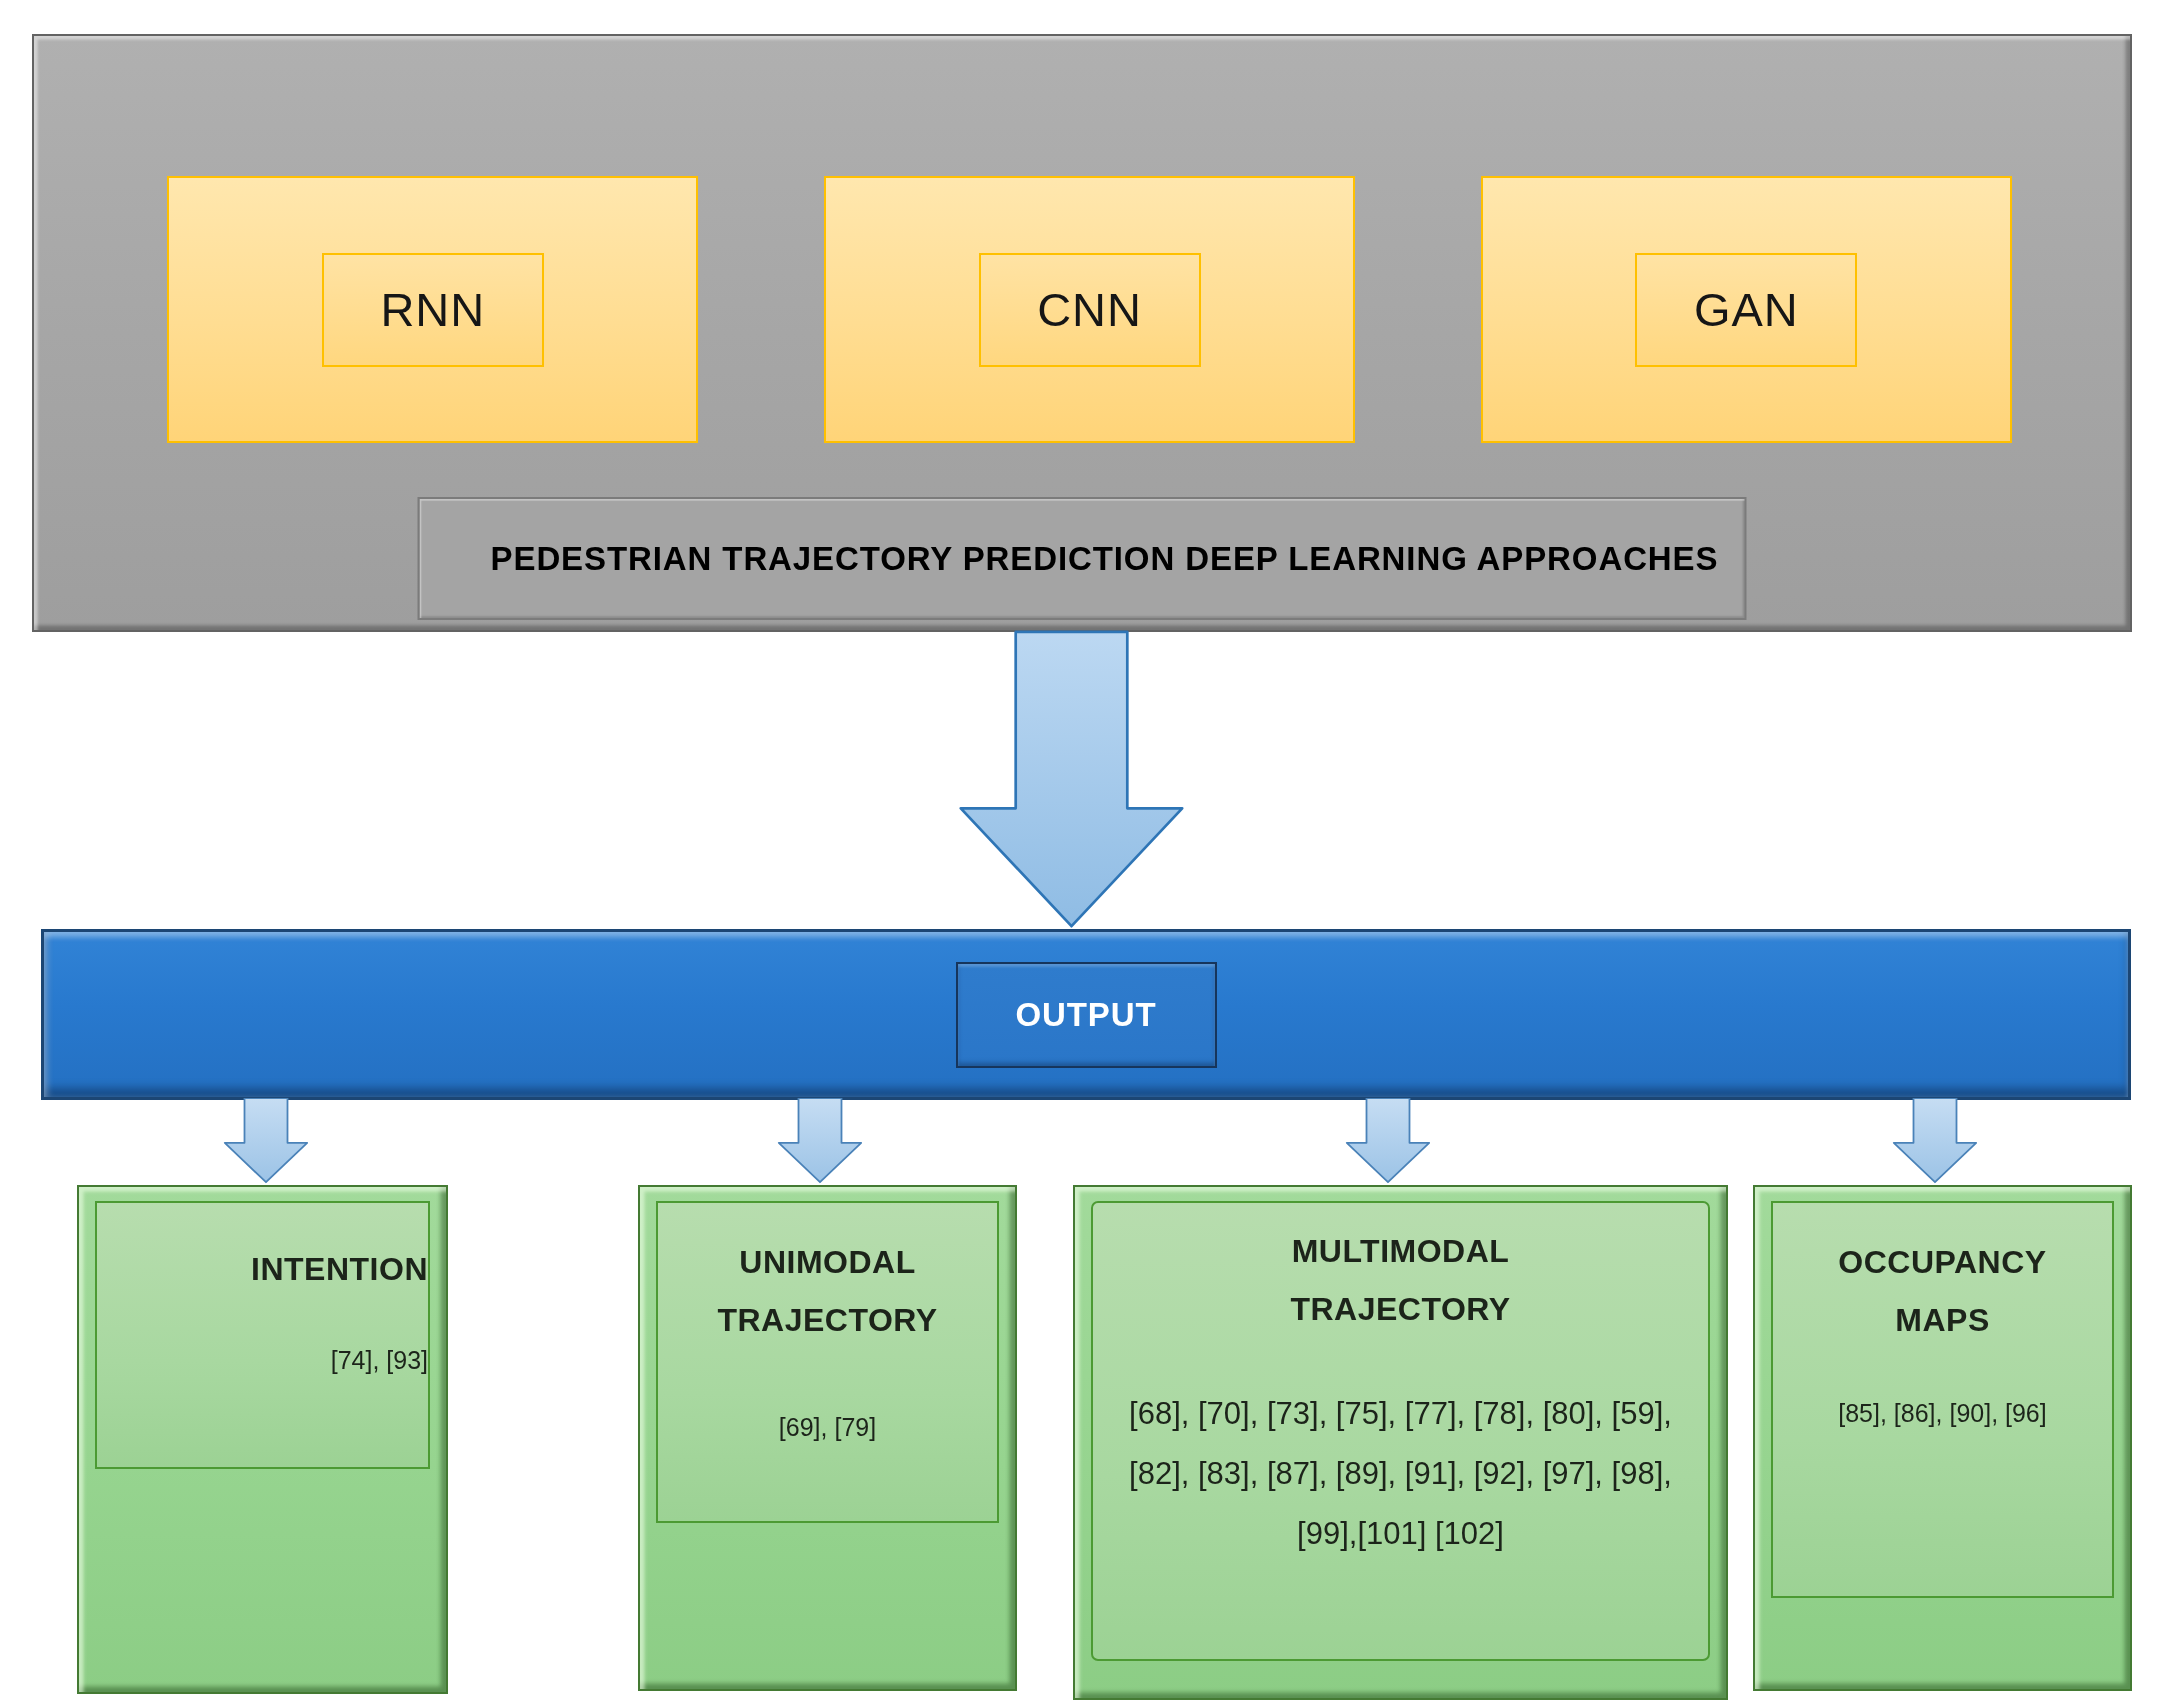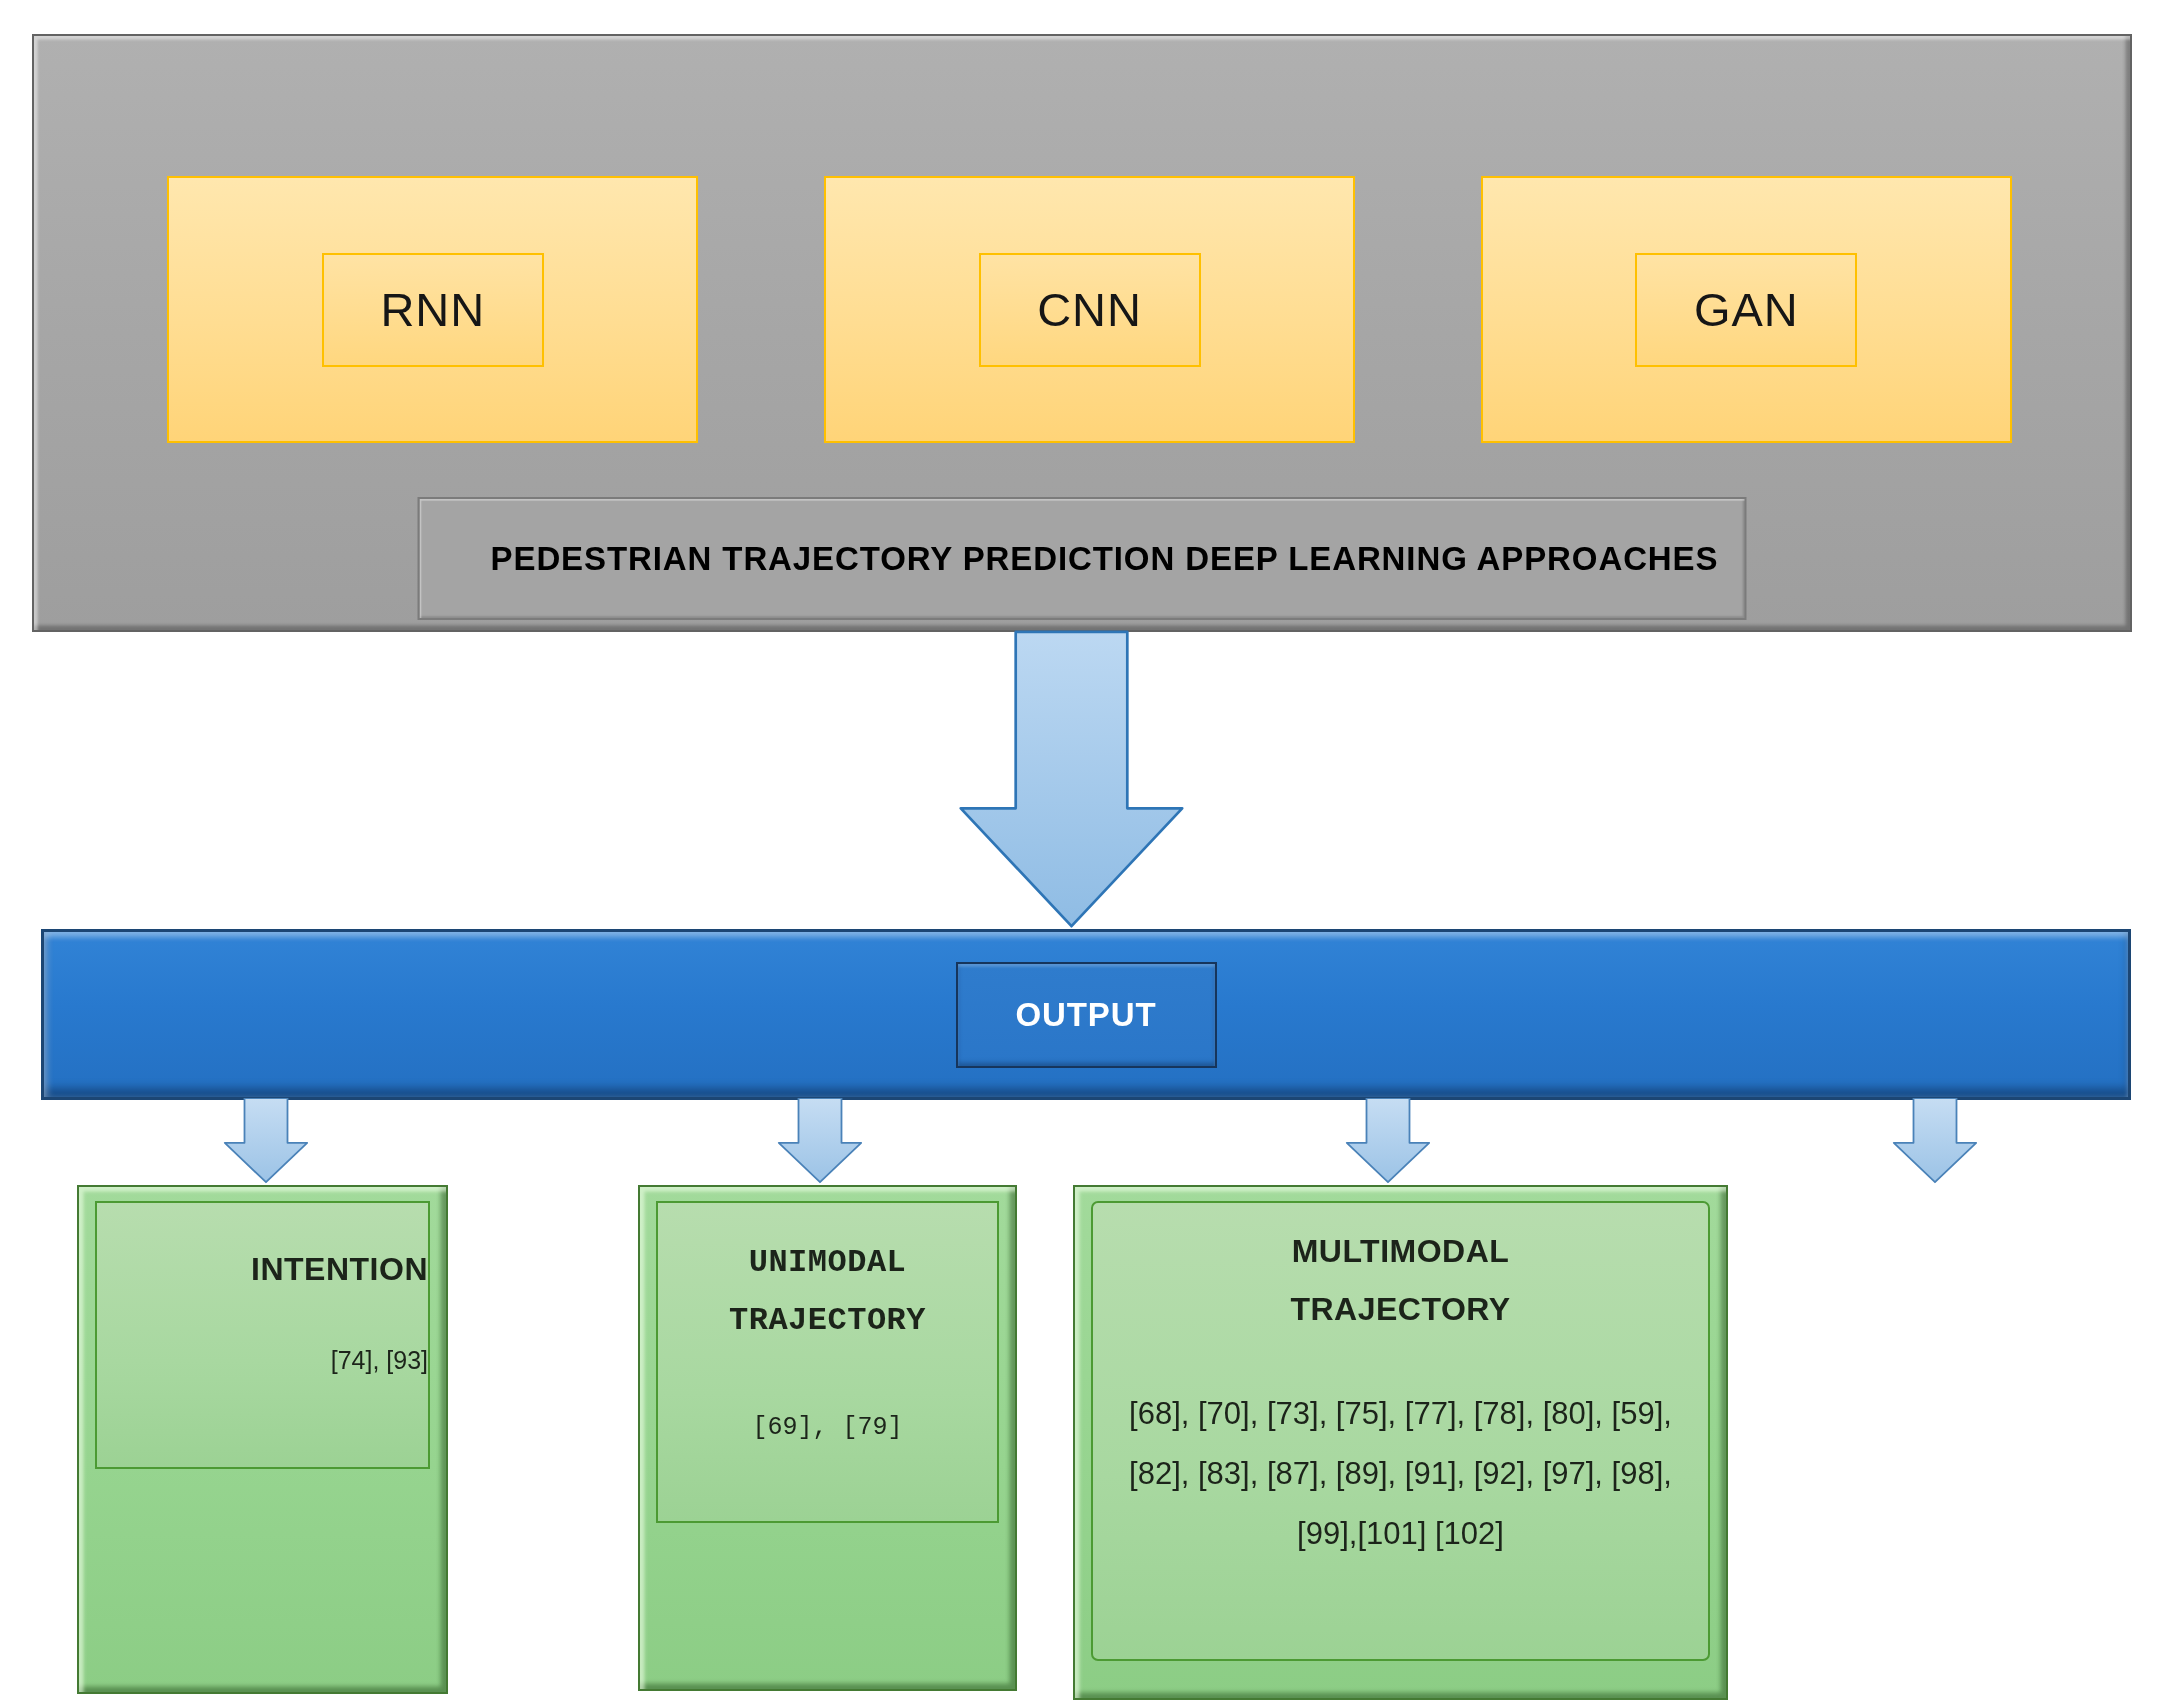--- a/index.html
+++ b/index.html
@@ -125,21 +125,21 @@
   .green-box {
     position: absolute;
     top: 1185px;
     background: linear-gradient(180deg, #a2da9b 0%, #96d48f 55%, #8ccd85 100%);
     border: 2.7px solid #447a33;
     box-sizing: border-box;
     box-shadow: inset 4.5px 4.5px 3.6px rgba(238,255,230,0.6),
                 inset -5.4px -5.4px 4.5px rgba(22,62,12,0.42);
   }
   .gb-1 { left: 77px;   width: 371px; height: 509px; }
-  .gb-2 { left: 638px;  width: 379px; height: 506px; font-family: Liberation Mono, monospace; }
+  .gb-2 { left: 638px;  width: 379px; height: 506px; }
   .gb-3 { left: 1073px; width: 655px; height: 515px; }
   .gb-4 { left: 1753px; width: 379px; height: 506px; }
 
   .green-inner {
     position: absolute;
     left: 16px; right: 16px; top: 14.4px;
     background: linear-gradient(180deg, #b7ddae 0%, #a8d8a0 60%, #9cd294 100%);
     border: 2.7px solid #4c9a33;
     box-sizing: border-box;
     display: flex;
@@ -239,15 +239,21 @@
     </div>
   </div>
 
   <div class="green-box gb-3">
     <div class="green-inner">
       <div class="green-title">MULTIMODAL TRAJECTORY</div>
       <div class="green-refs">[68], [70], [73], [75], [77], [78], [80], [59], [82], [83], [87], [89], [91], [92], [97], [98], [99],[101] [102]</div>
     </div>
   </div>
 
+  <div class="green-box gb-4">
+    <div class="green-inner">
+      <div class="green-title">OCCUPANCY MAPS</div>
+      <div class="green-refs">[85], [86], [90], [96]</div>
+    </div>
+  </div>
 
 </div>
 
 
 </body></html>

